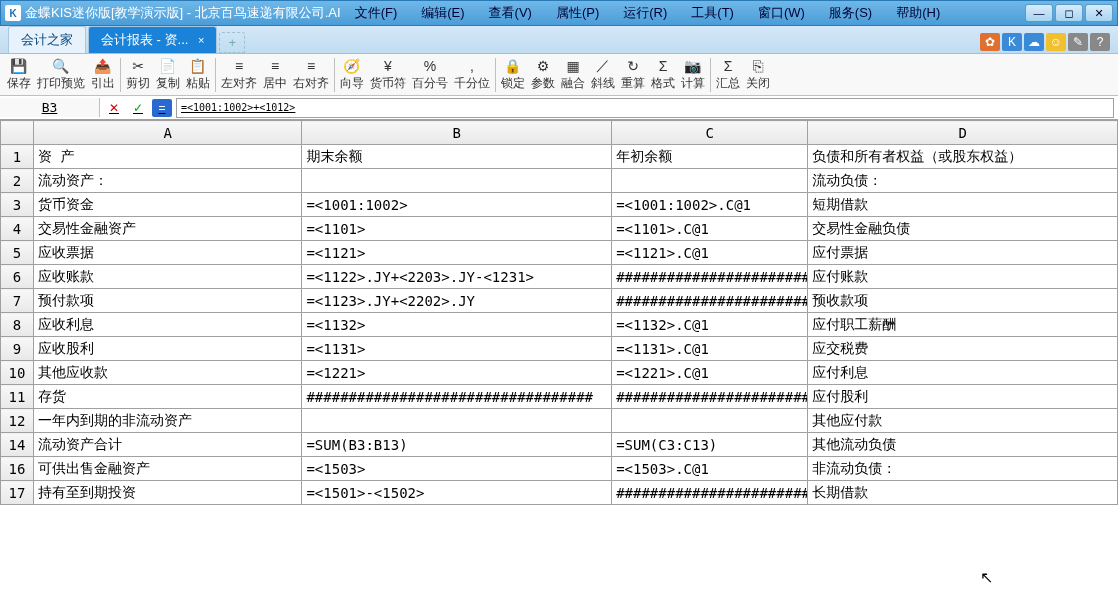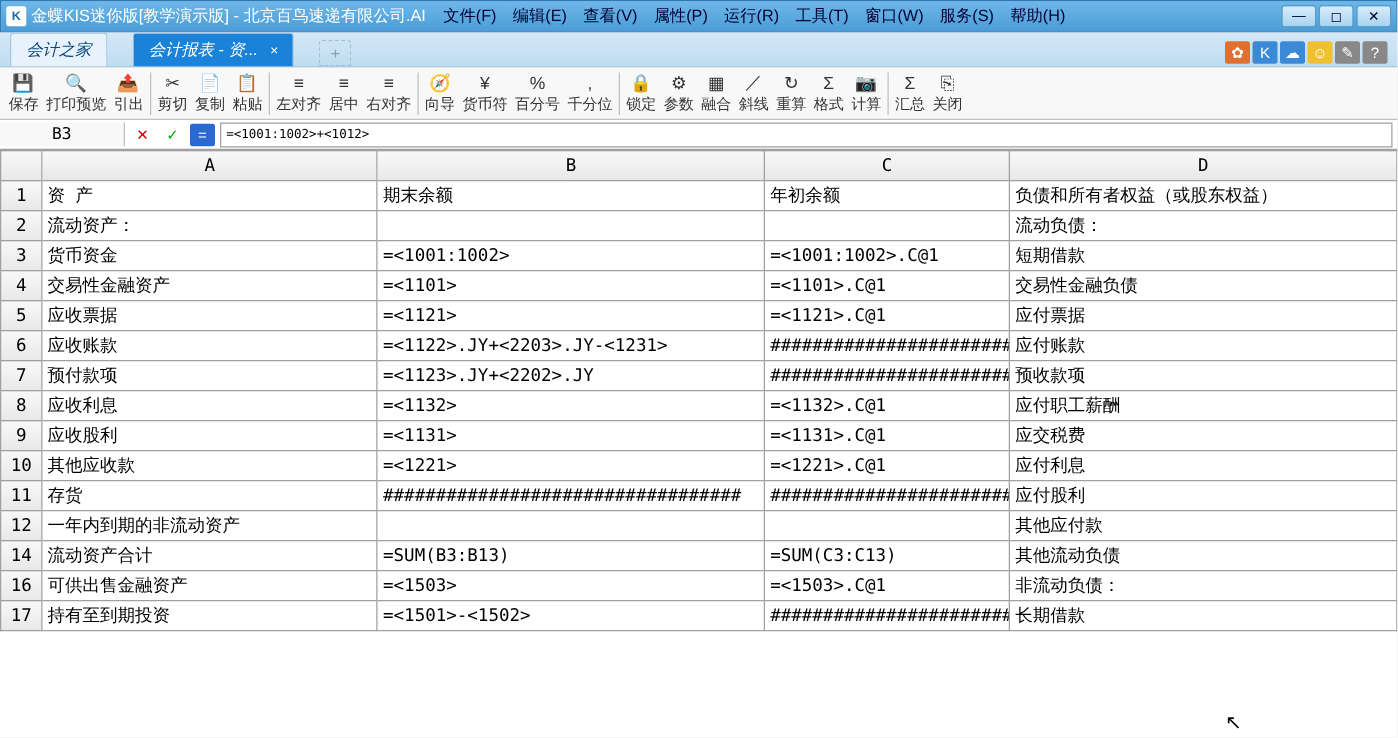--- a/index.html
+++ b/index.html
@@ -1,38 +1,38 @@
 <!DOCTYPE html>
 <html><head>
 <meta charset="utf-8">
 <style>
 * { margin: 0; padding: 0; box-sizing: border-box; font-family: "SimSun", "宋体", Arial, sans-serif; font-size: 13px; }
 body { width: 1118px; height: 590px; background: #e8e8e8; overflow: hidden; }
 .titlebar { height: 26px; background: linear-gradient(#6fb7e8,#4a9dd8); display: flex; align-items: center; padding: 0 4px; color: #fff; border: 1px solid #2a7ab8; }
 .titlebar .ticon { width: 16px; height: 16px; background: #fff; border-radius: 2px; margin-right: 4px; display:flex; align-items:center; justify-content:center; color:#1a6cb0; font-weight:bold; font-size:10px;}
 .titlebar .title { flex: 0 0 auto; font-size: 13px; text-align: center; }
-.titlebar .menus { display: flex; margin-left: 8px; gap: 1px; color:#003; }
+.titlebar .menus { display: flex; margin-left: 8px; gap: 12px; color:#003; }
 .titlebar .menus span { padding: 0 6px; cursor: default; }
 .titlebar .spacer { flex: 1; }
 .titlebar .winbtns { display: flex; gap: 2px; }
 .titlebar .wbtn { width: 28px; height: 18px; background: linear-gradient(#d8ecfa,#a8d4f0); border: 1px solid #5a9cc8; border-radius: 3px; display:flex; align-items:center; justify-content:center; font-size:11px; color:#003;}
 .tabbar { height: 28px; background: linear-gradient(#d4e8f8,#c0dcf0); display: flex; align-items: flex-end; padding: 0 8px; border-bottom: 1px solid #a0c0d8;}
-.tab { padding: 4px 12px; background: #e8f2fc; border: 1px solid #a8c8e0; border-bottom: none; border-radius: 3px 3px 0 0; margin-right: 20px; color:#0a4a7a; position:relative;font-style:italic; }
+.tab { padding: 4px 12px; background: #e8f2fc; border: 1px solid #a8c8e0; border-bottom: none; border-radius: 3px 3px 0 0; margin-right: 2px; color:#0a4a7a; position:relative; }
 .tab.active { background: #1a82d8; color: #fff; }
 .tab .close { margin-left: 6px; font-size: 11px; }
 .tab.plus { background: transparent; border: 1px dashed #a0c0d8; padding: 2px 8px; color:#7aa; }
 .tabbar .right-icons { margin-left: auto; display:flex; gap:2px; align-items:center; padding-bottom:2px;}
 .ric { width:20px; height:18px; border-radius:2px; display:flex; align-items:center; justify-content:center; font-size:12px; color:#fff;}
 .ric.o{background:#e07030;} .ric.b{background:#3a8ad8;} .ric.y{background:#f0c030;} .ric.p{background:#888;}
 .toolbar { height: 42px; background: #f8f8f8; display: flex; align-items: center; padding: 0 4px; border-bottom: 1px solid #c0c0c0; }
 .tbtn { display:flex; flex-direction:column; align-items:center; justify-content:center; padding: 1px 2px; min-width:28px; color:#333; border-left:1px solid transparent; border-right:1px solid transparent;}
 .tbtn .ti { height:18px; display:flex; align-items:center; justify-content:center; font-size:14px; }
 .tbtn .tl { font-size:12px; }
 .tsep { width:1px; height:34px; background:#c0c0c0; margin: 0 2px; }
-.formula-bar { height: 24px; background:#fff; display:flex; align-items:center; border-bottom:1px solid #a0a0a0; }
+.formula-bar { height: 24px; background:#fff; display:flex; align-items:center; border-bottom:1px solid #a0a0a0;text-decoration:underline; }
 .fb-cell { width: 100px; text-align:center; border-right:1px solid #c0c0c0; background:#f8f8f8; padding:2px; font-family:monospace;}
 .fb-btns { display:flex; padding: 0 4px; gap:4px; align-items:center; }
 .fb-btn { width:20px; height:18px; display:flex; align-items:center; justify-content:center; font-size:12px; }
 .fb-btn.cancel{color:#c00;} .fb-btn.ok{color:#0a0;} .fb-btn.eq{background:#2a6ad0; color:#fff; border-radius:2px;}
 .fb-input { flex:1; padding: 2px 4px; border:1px solid #a0a0a0; font-family:monospace; font-size:10px; height:20px; margin-right:4px;}
 .grid-wrap { position:relative; height: calc(590px - 26px - 28px - 42px - 24px); overflow:auto; background:#fff; }
 table.grid { border-collapse: collapse; width:100%; table-layout:fixed; }
 table.grid th, table.grid td { border: 1px solid #a0a0a0; height: 24px; padding: 0 4px; text-align:left; white-space:nowrap; overflow:hidden; font-family:"SimSun",monospace; font-size:14px; }
 table.grid th { background: linear-gradient(#f8f8f8,#e8e8e8); text-align:center; font-weight:normal; }
 table.grid th.rowh { width:32px; text-align:center; }

